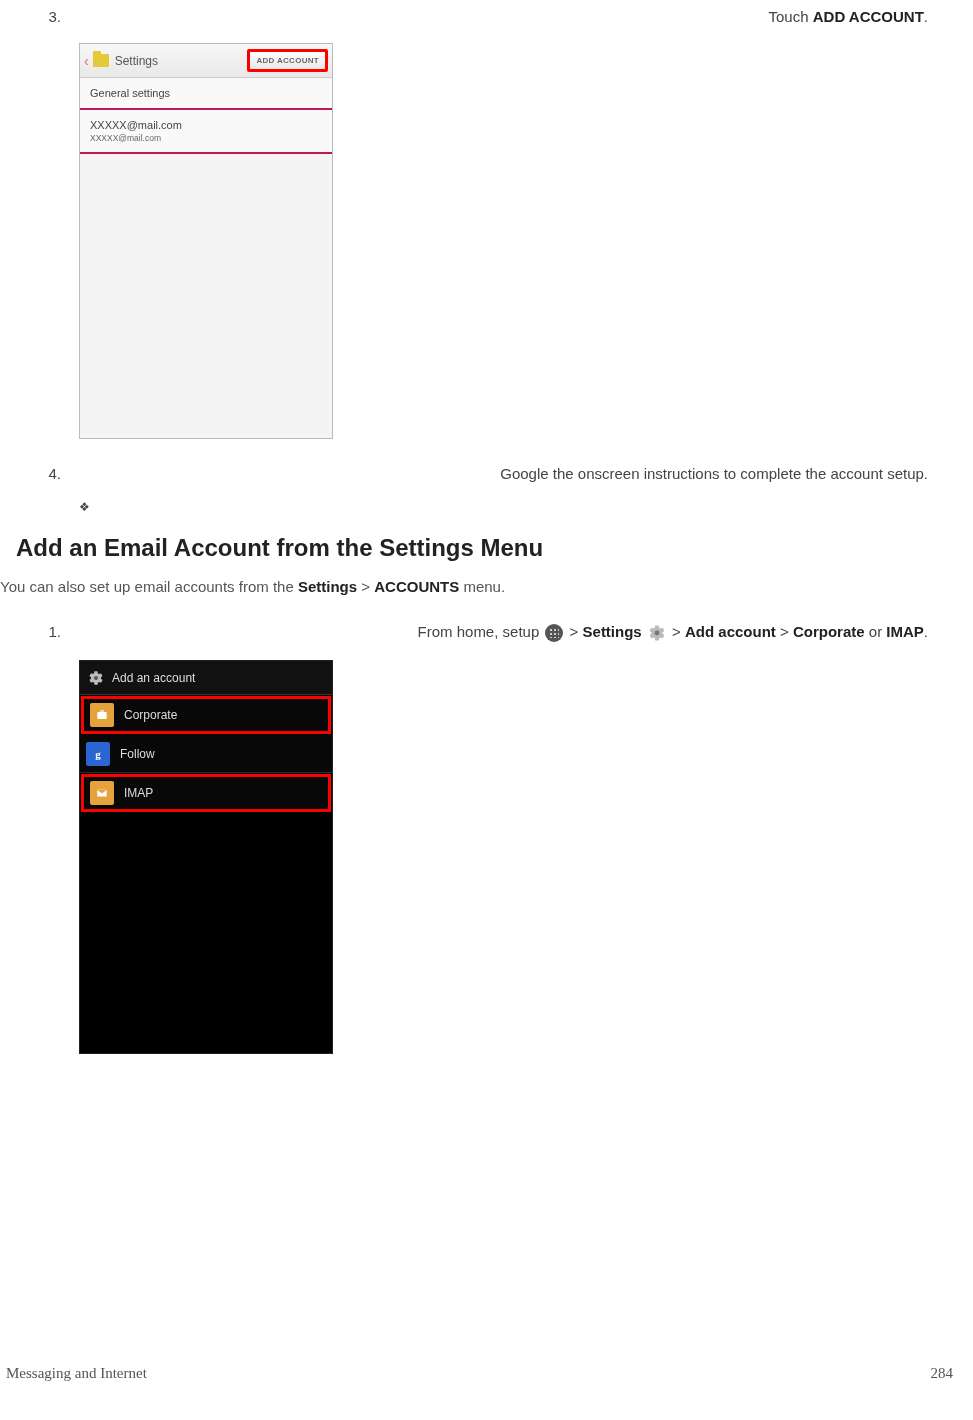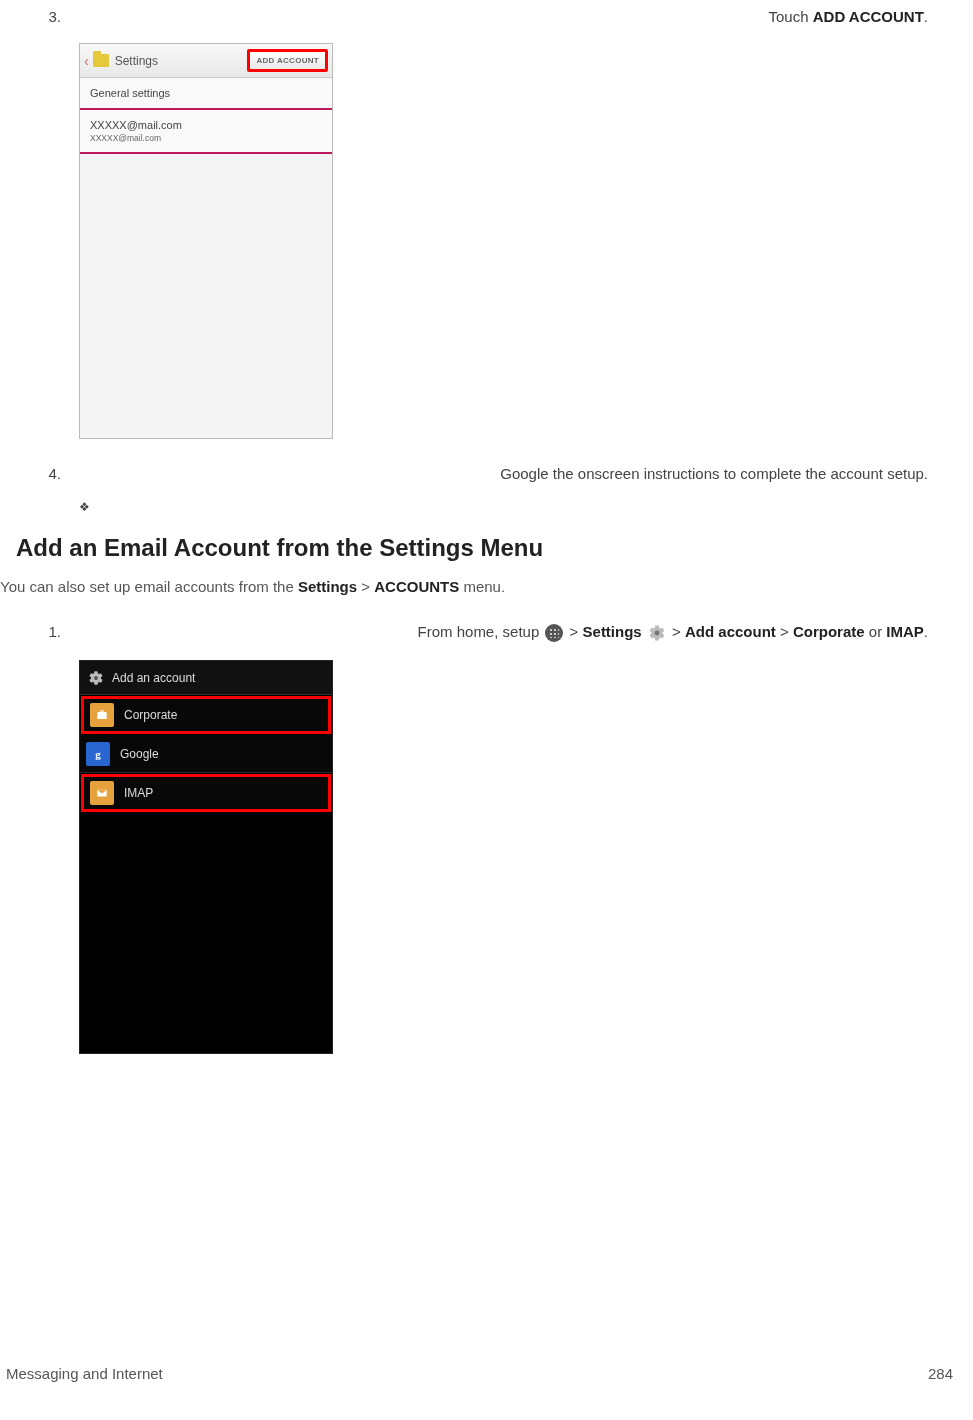--- a/index.html
+++ b/index.html
@@ -216,20 +216,21 @@
 
     .footer {
       position: absolute;
       bottom: 38px;
       left: 0; right: 0;
       padding: 0 20px 0 6px;
       display: flex;
       justify-content: space-between;
       color: #555;
       font-size: 15px;
+      font-family: Liberation Serif, serif;
     }
     strong { font-weight: bold; color: #222; }
   </style>
 </head>
 <body>
 
 <div class="content">
 
   <div class="step">
     <div class="step-num">3.</div>
@@ -294,21 +295,21 @@
     <div class="s2-row highlight">
       <span class="icon-box icon-briefcase">
         <svg viewBox="0 0 24 24">
             <path fill="#fff" d="M10 4h4a1 1 0 0 1 1 1v2h4a1 1 0 0 1 1 1v10a1 1 0 0 1-1 1H5a1 1 0 0 1-1-1V8a1 1 0 0 1 1-1h4V5a1 1 0 0 1 1-1zm0 3h4V6h-4z"></path>
           </svg>
       </span>
       <span>Corporate</span>
     </div>
     <div class="s2-row">
       <span class="icon-box icon-google">g</span>
-      <span>Google</span>
+      <span>Follow</span>
     </div>
     <div class="s2-row highlight">
       <span class="icon-box icon-mail">
         <svg viewBox="0 0 24 24">
             <path fill="#fff" d="M4 6h16v12H4z"></path>
             <path fill="#e6a23c" d="M4 6l8 6 8-6"></path>
             <path fill="none" stroke="#e6a23c" stroke-width="1.5" d="M4 6l8 6 8-6"></path>
           </svg>
       </span>
       <span>IMAP</span>

